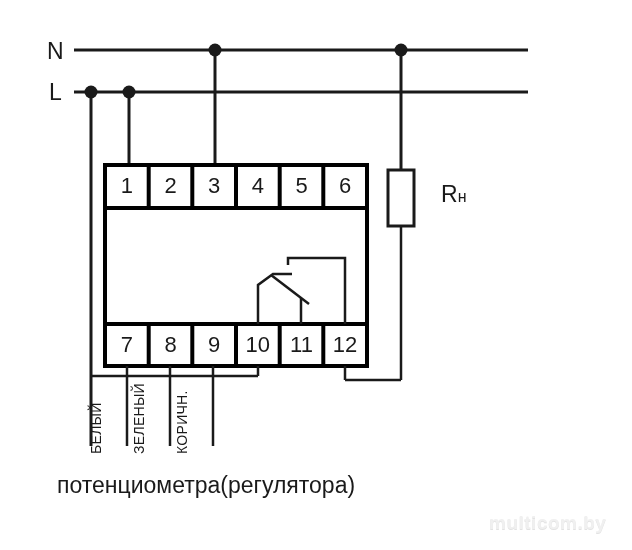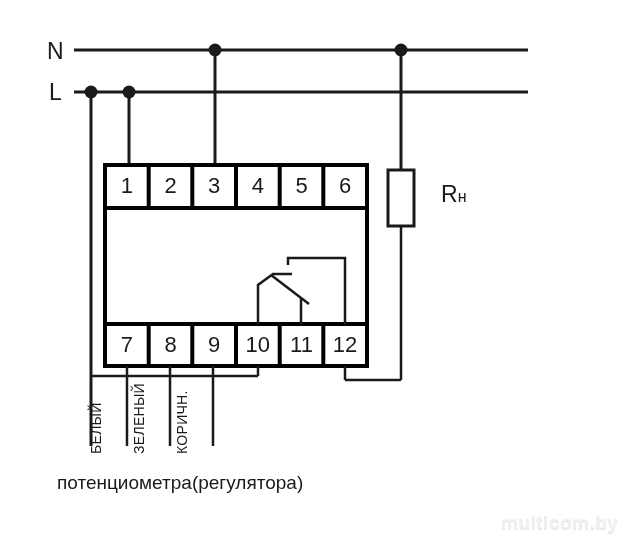--- a/index.html
+++ b/index.html
@@ -73,33 +73,32 @@
   #vlabel-brown  { left: 190px; top: 438px; }
   
   #caption-line1 {
     left: 57px;
     top: 447px;
     font-size: 19px;
   }
   #caption-line2 {
     left: 57px;
     top: 472px;
-    font-size: 19px;
+    font-size: 23px;
   }
   
   #watermark {
     position: absolute;
     left: 489px;
     top: 512px;
     font-size: 19px;
     font-weight: bold;
     color: #f0f0f0;
     text-shadow: 0 1px 0 #e2e2e2;
     letter-spacing: 0.5px;
-    margin-left: 12px;
   }
 </style>
 </head>
 <body>
 
 <div id="page">
 
   <svg id="diagram-svg" viewBox="0 0 632 550">
 
     <g>

